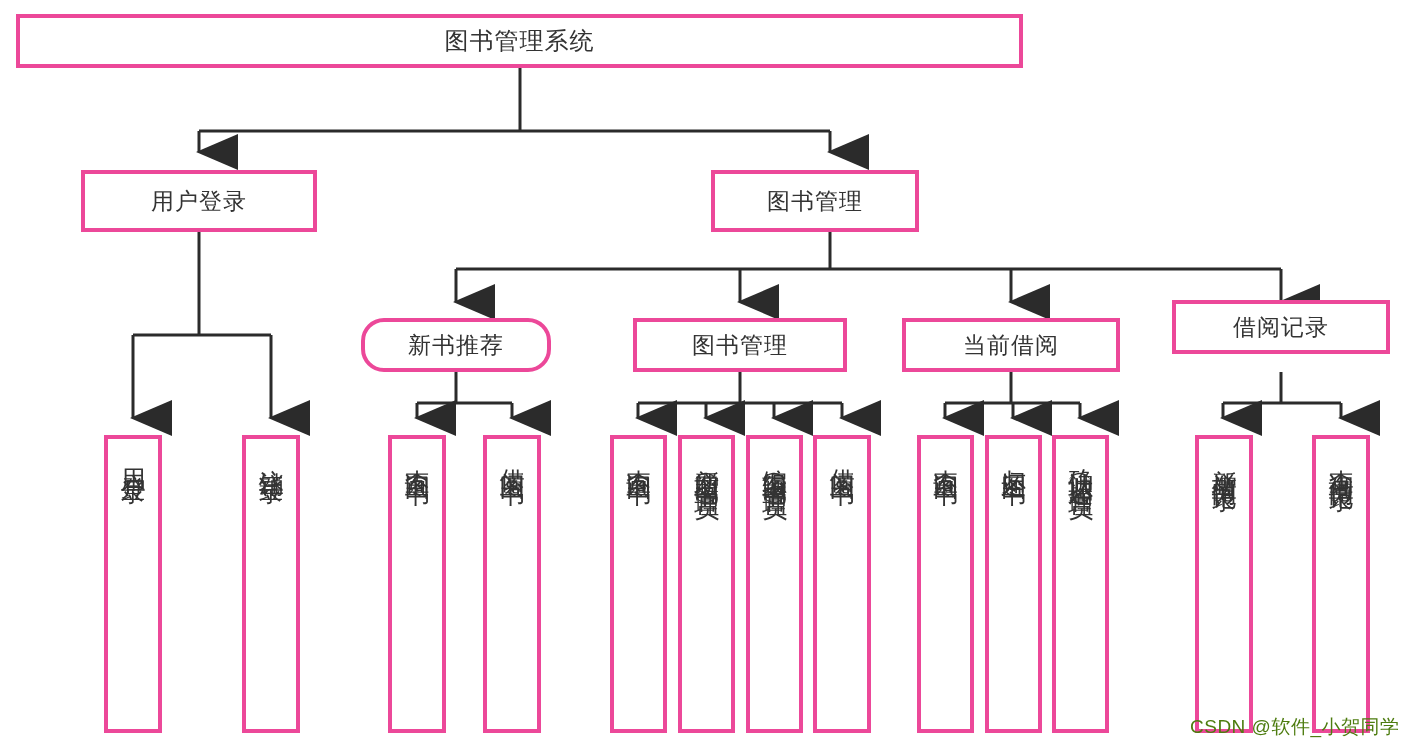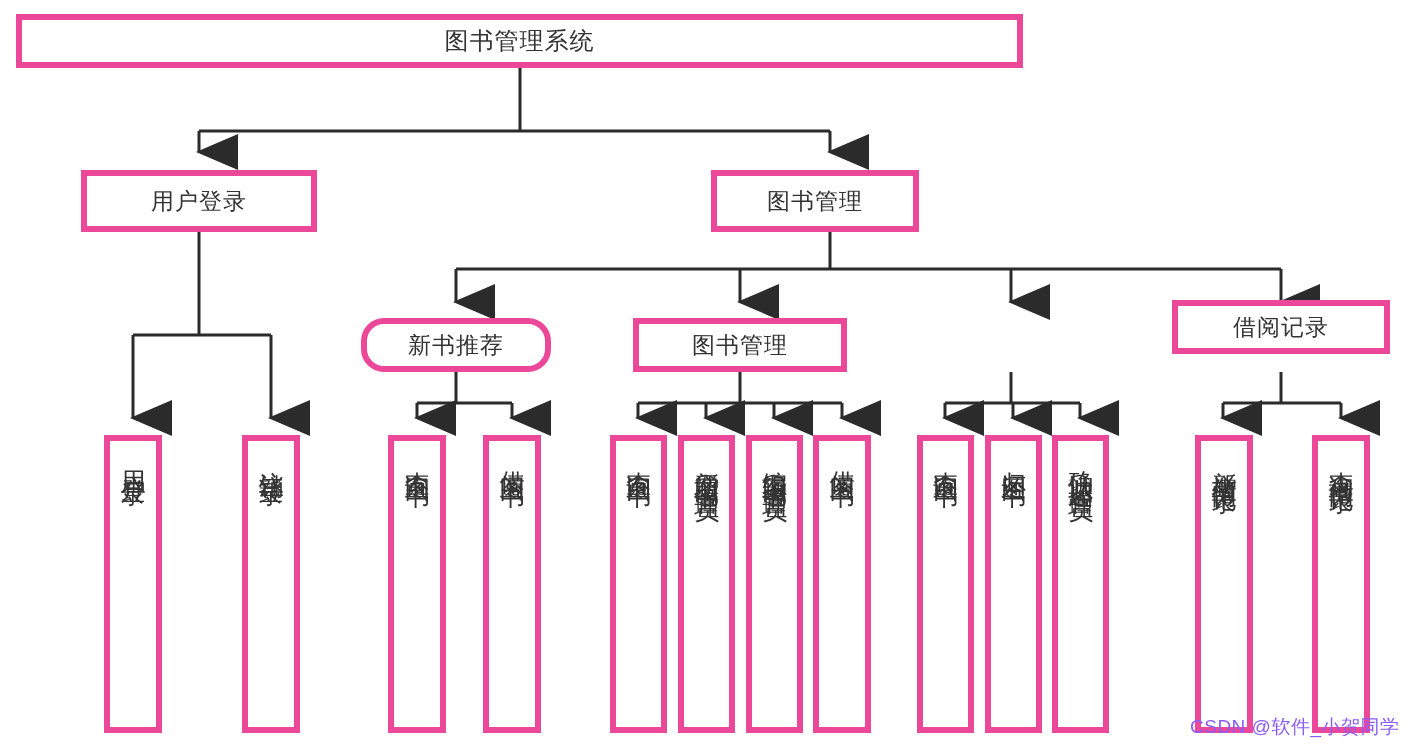--- a/index.html
+++ b/index.html
@@ -17,21 +17,21 @@
   svg#wires{
     position:absolute;
     left:0;top:0;
     width:1405px;height:747px;
     pointer-events:none;
   }
   .node{
     position:absolute;
     box-sizing:border-box;
     background:#ffffff;
-    border:6px solid #ec4899;
+    border:4px solid #ec4899;
     display:flex;
     align-items:center;
     justify-content:center;
     color:#333333;
   }
   .node .lbl{
     display:block;
     text-align:center;
     line-height:1.15;
     white-space:nowrap;
@@ -52,21 +52,21 @@
     writing-mode:vertical-rl;
     text-orientation:upright;
     font-size:25px;
     line-height:1.02;
     letter-spacing:4px;
     white-space:normal;
     max-height:100%;
   }
   .watermark{
     position:absolute;
-    color:#8b5cf6;
+    color:#4d7c0f;
     font-size:19px;
     letter-spacing:0.5px;
     white-space:nowrap;
     user-select:none;
   }
 </style>
 </head>
 <body>
 
 <div id="stage">
@@ -135,20 +135,23 @@
   </div>
 
   <div class="node horiz" style="left:361px;top:318px;width:190px;height:54px;border-radius:23px;">
     <span class="lbl">新书推荐</span>
   </div>
 
   <div class="node horiz" style="left:633px;top:318px;width:214px;height:54px;">
     <span class="lbl">图书管理</span>
   </div>
 
+  <div class="node horiz" style="left:902px;top:318px;width:218px;height:54px;">
+    <span class="lbl">当前借阅</span>
+  </div>
 
   <div class="node horiz" style="left:1172px;top:300px;width:218px;height:54px;">
     <span class="lbl">借阅记录</span>
   </div>
 
   <div class="node vert" style="left:104px;top:435px;width:58px;height:298px;">
     <span class="lbl">用户登录</span>
   </div>
   <div class="node vert" style="left:242px;top:435px;width:58px;height:298px;">
     <span class="lbl">注销登录</span>

